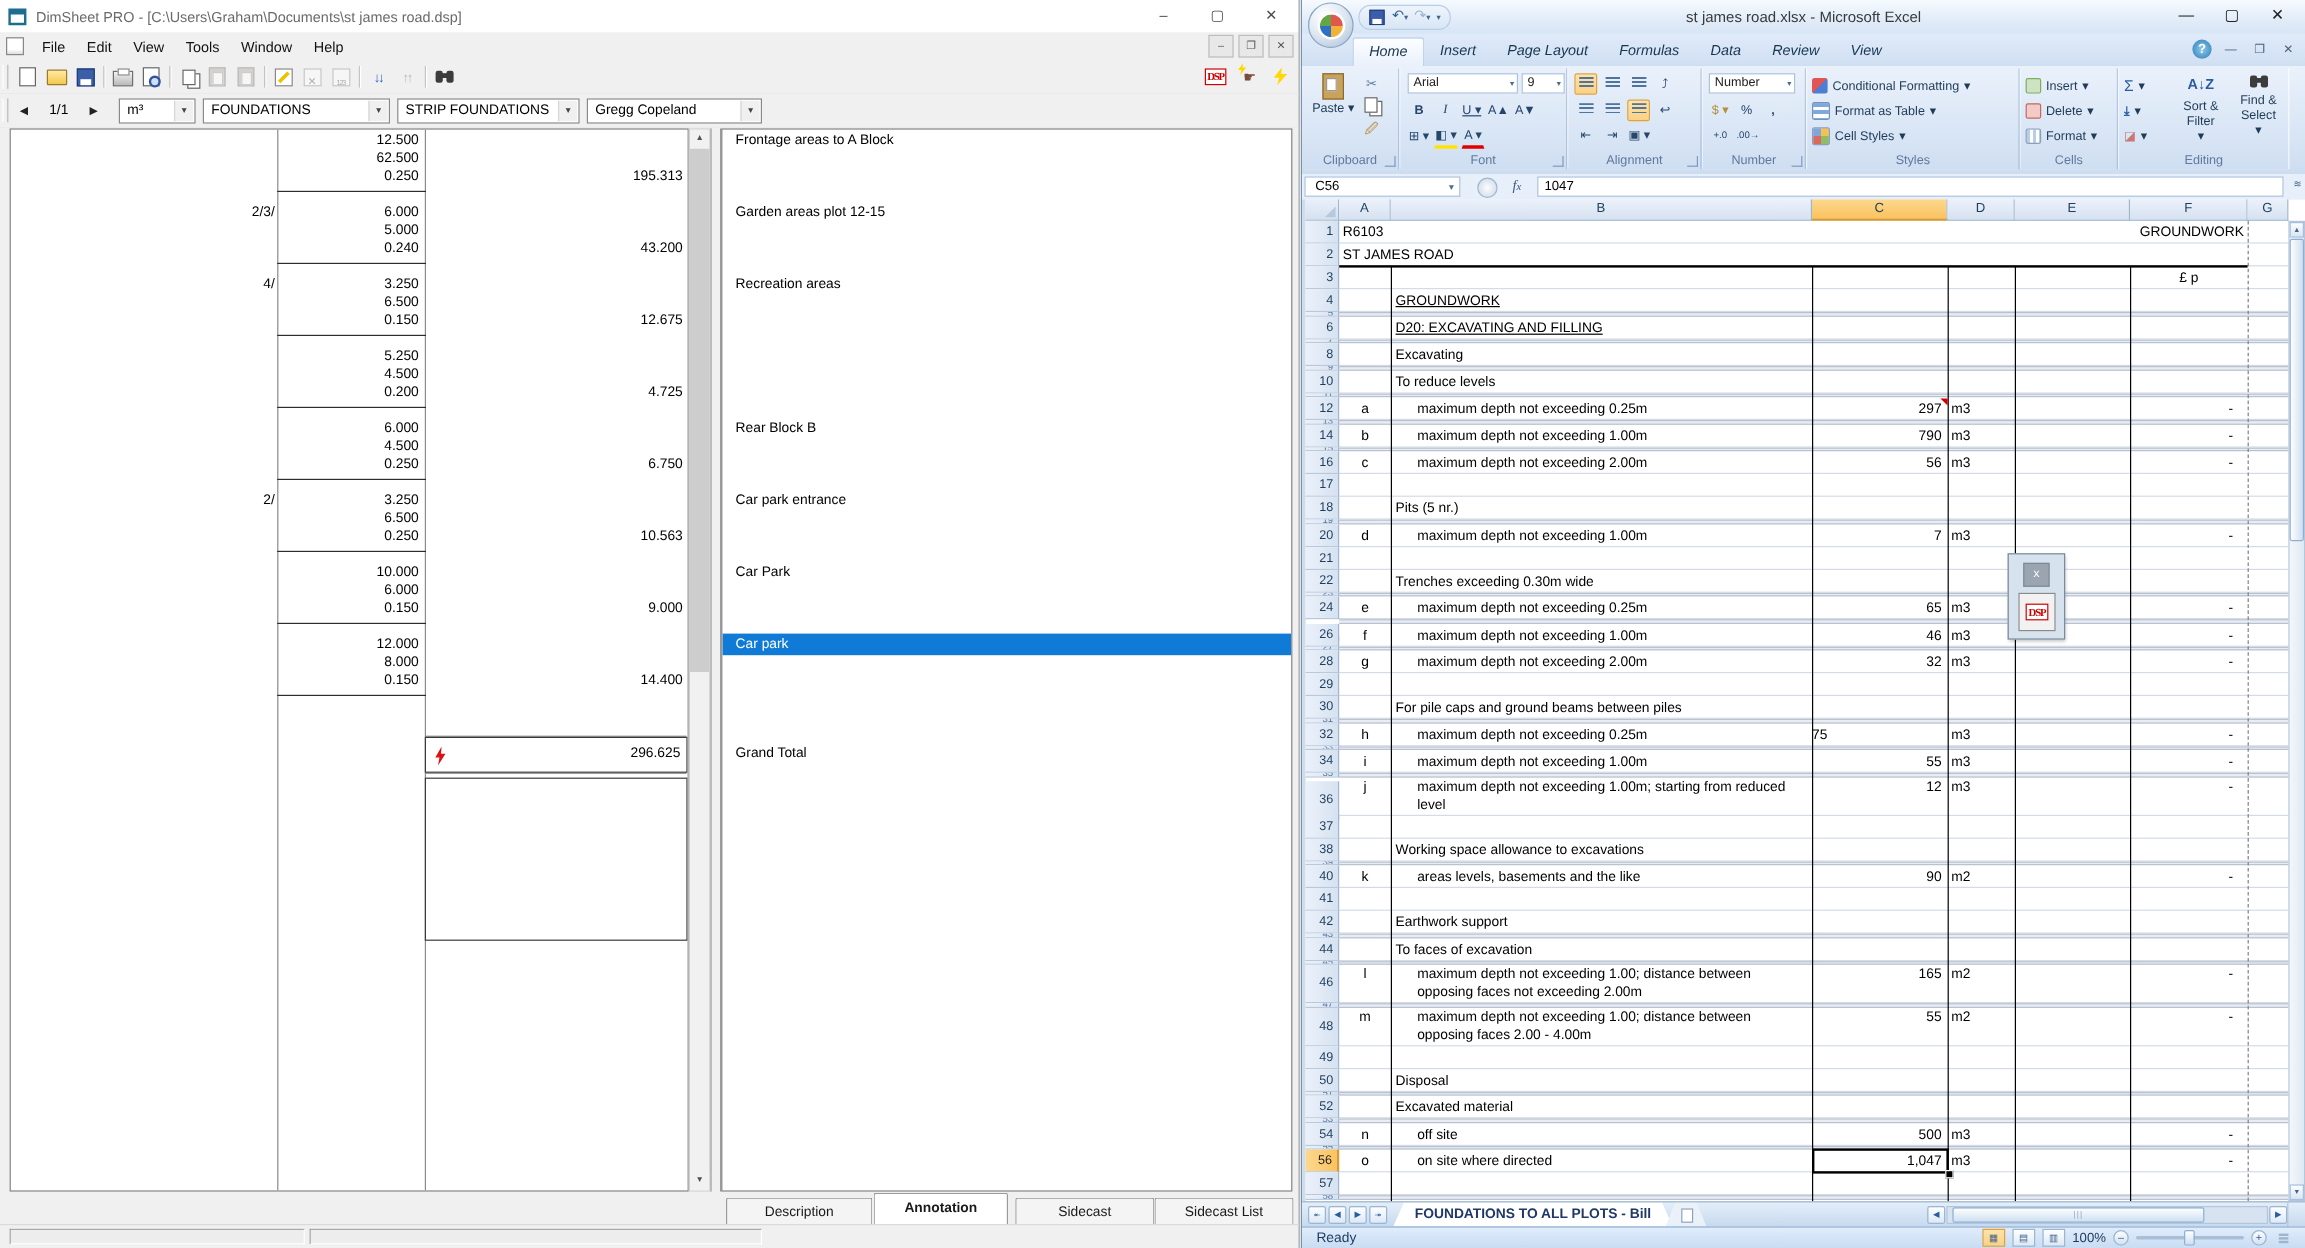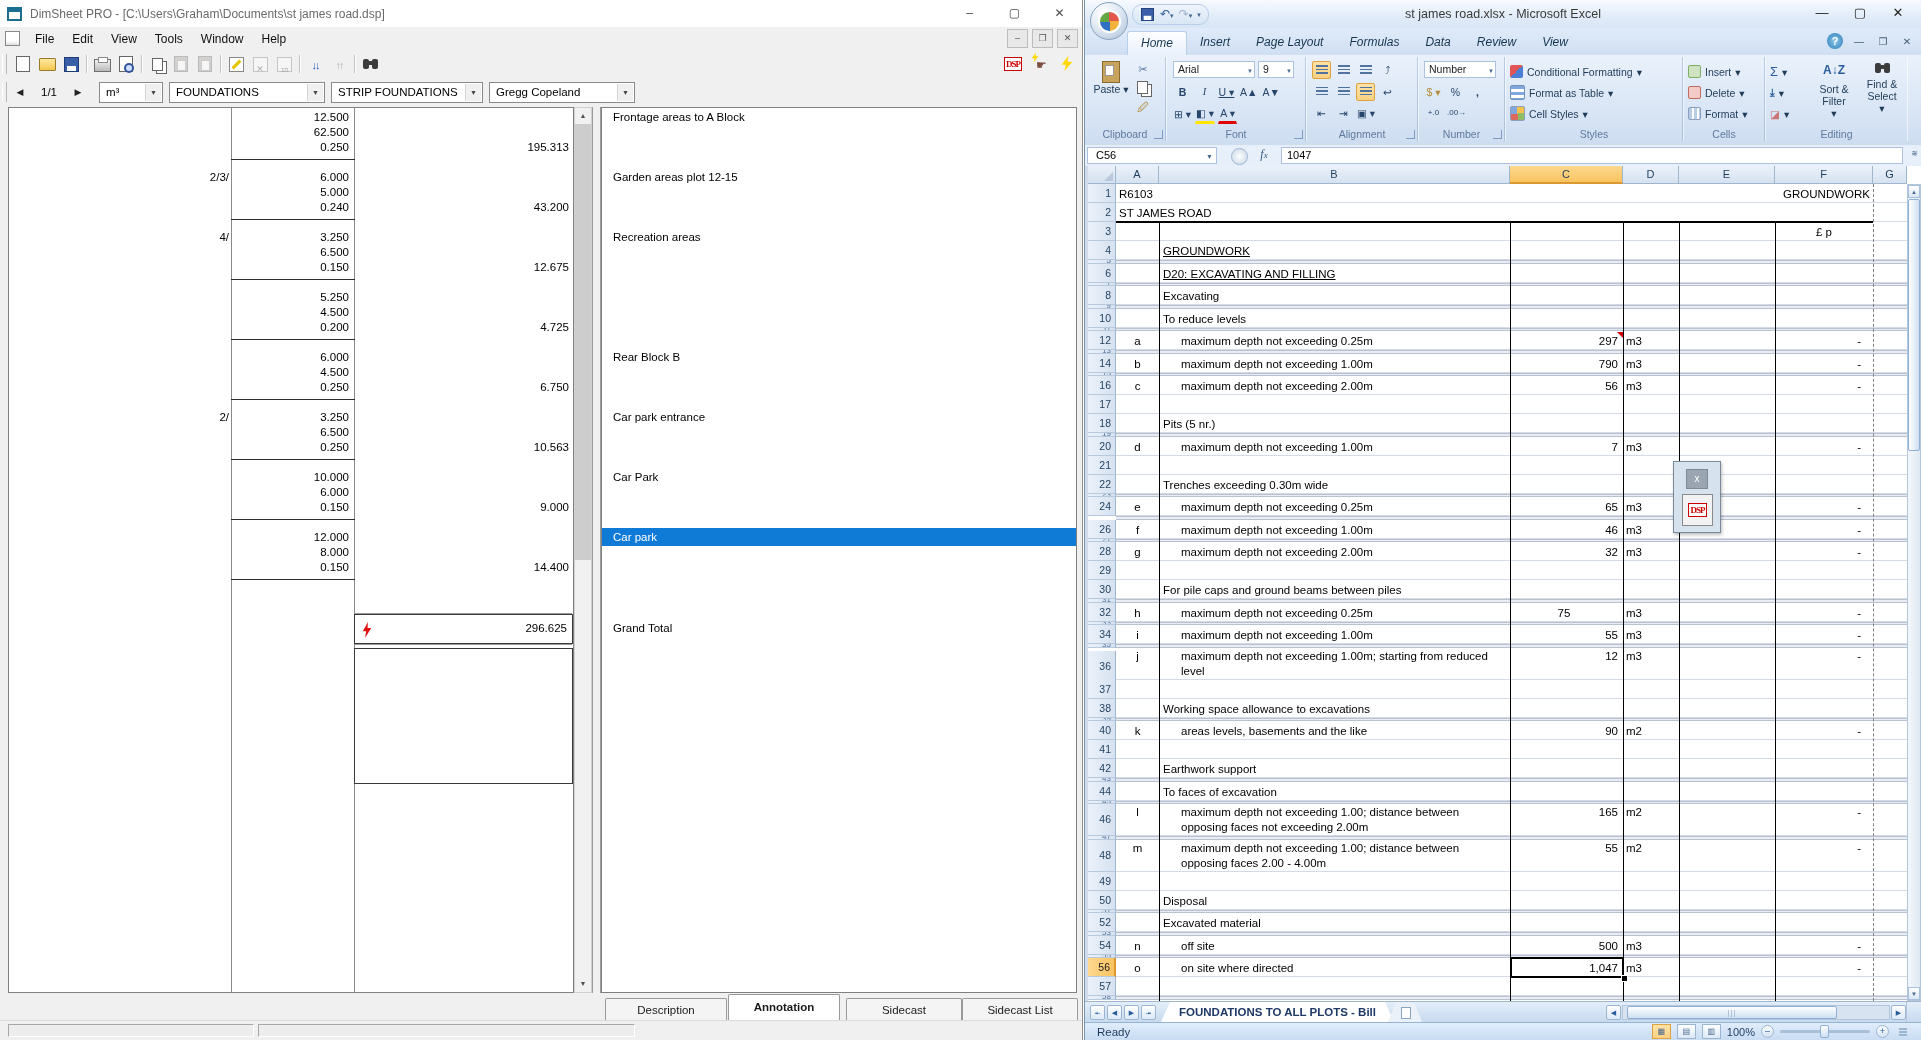--- a/index.html
+++ b/index.html
@@ -426,21 +426,21 @@
           <span data-interactable="true" style="font-size:11px;color:#5a7aa0;">✂</span>
           <span class="icn i-copy" data-interactable="true"></span>
           <span data-interactable="true" style="font-size:11px;color:#b58f3e;">🖉</span>
         </div>
         <div class="xl-group-label" data-interactable="false">Clipboard</div>
         <div class="xl-dlg" data-interactable="true"></div>
       </div>
 
       <div class="xl-group" style="left:82px;width:138px;" data-interactable="false">
         <div class="xl-minirow" style="left:6px;top:4px;">
-          <div class="xl-combo" style="width:82px;" data-interactable="true"><span>Arial</span><span class="arr">▼</span></div>
+          <div class="xl-combo" style="width:92px;" data-interactable="true"><span>Arial</span><span class="arr">▼</span></div>
           <div class="xl-combo" style="width:36px;" data-interactable="true"><span>9</span><span class="arr">▼</span></div>
         </div>
         <div class="xl-minirow" style="left:6px;top:26px;">
           <span class="xl-sbtn" style="font-weight:bold;" data-interactable="true">B</span>
           <span class="xl-sbtn" style="font-style:italic;font-family:'Liberation Serif',serif;" data-interactable="true">I</span>
           <span class="xl-sbtn" style="text-decoration:underline;" data-interactable="true">U ▾</span>
           <span class="xl-sbtn" data-interactable="true">A▲</span>
           <span class="xl-sbtn" data-interactable="true">A▼</span>
         </div>
         <div class="xl-minirow" style="left:6px;top:47px;">
@@ -676,21 +676,21 @@
         <div class="xl-rowhdr" data-interactable="true" style="top: 395px; height: 19px; line-height: 18px;">29</div>
         <div class="xl-rowline" data-interactable="true" style="top: 414px; height: 19px;"></div>
         <div class="xl-rowhdr" data-interactable="true" style="top: 414px; height: 19px; line-height: 18px;">30</div>
         <div class="xl-cell" data-interactable="true" style="left: 78px; top: 415px; line-height: 19px;">For pile caps and ground beams between piles</div>
         <div class="xl-rowline hiddenrow" data-interactable="true" style="top: 433px; height: 3.5px;"></div>
         <div class="xl-rowhdr hid" data-interactable="true" style="top: 433px; height: 3.5px; line-height: 2.5px;">31</div>
         <div class="xl-rowline" data-interactable="true" style="top: 436.5px; height: 19px;"></div>
         <div class="xl-rowhdr" data-interactable="true" style="top: 436.5px; height: 19px; line-height: 18px;">32</div>
         <div class="xl-cell" data-interactable="true" style="left: 31px; top: 437.5px; width: 43px; height: 19px; line-height: 19px; text-align: center;">h</div>
         <div class="xl-cell" data-interactable="true" style="left: 96px; top: 437.5px; line-height: 19px;">maximum depth not exceeding 0.25m</div>
-        <div class="xl-cell" data-interactable="true" style="left: 425px; top: 437.5px; width: 108px; text-align: center; line-height: 19px;">75</div>
+        <div class="xl-cell" data-interactable="true" style="left: 425px; top: 437.5px; width: 108px; text-align: left; line-height: 19px;">75</div>
         <div class="xl-cell" data-interactable="true" style="left: 541px; top: 437.5px; line-height: 19px;">m3</div>
         <div class="xl-cell" data-interactable="true" style="left: 690px; top: 437.5px; width: 86px; text-align: right; line-height: 19px;">-</div>
         <div class="xl-rowline hiddenrow" data-interactable="true" style="top: 455.5px; height: 3.5px;"></div>
         <div class="xl-rowhdr hid" data-interactable="true" style="top: 455.5px; height: 3.5px; line-height: 2.5px;">33</div>
         <div class="xl-rowline" data-interactable="true" style="top: 459px; height: 19px;"></div>
         <div class="xl-rowhdr" data-interactable="true" style="top: 459px; height: 19px; line-height: 18px;">34</div>
         <div class="xl-cell" data-interactable="true" style="left: 31px; top: 460px; width: 43px; height: 19px; line-height: 19px; text-align: center;">i</div>
         <div class="xl-cell" data-interactable="true" style="left: 96px; top: 460px; line-height: 19px;">maximum depth not exceeding 1.00m</div>
         <div class="xl-cell" data-interactable="true" style="left: 425px; top: 460px; width: 108px; text-align: right; line-height: 19px;">55</div>
         <div class="xl-cell" data-interactable="true" style="left: 541px; top: 460px; line-height: 19px;">m3</div>

